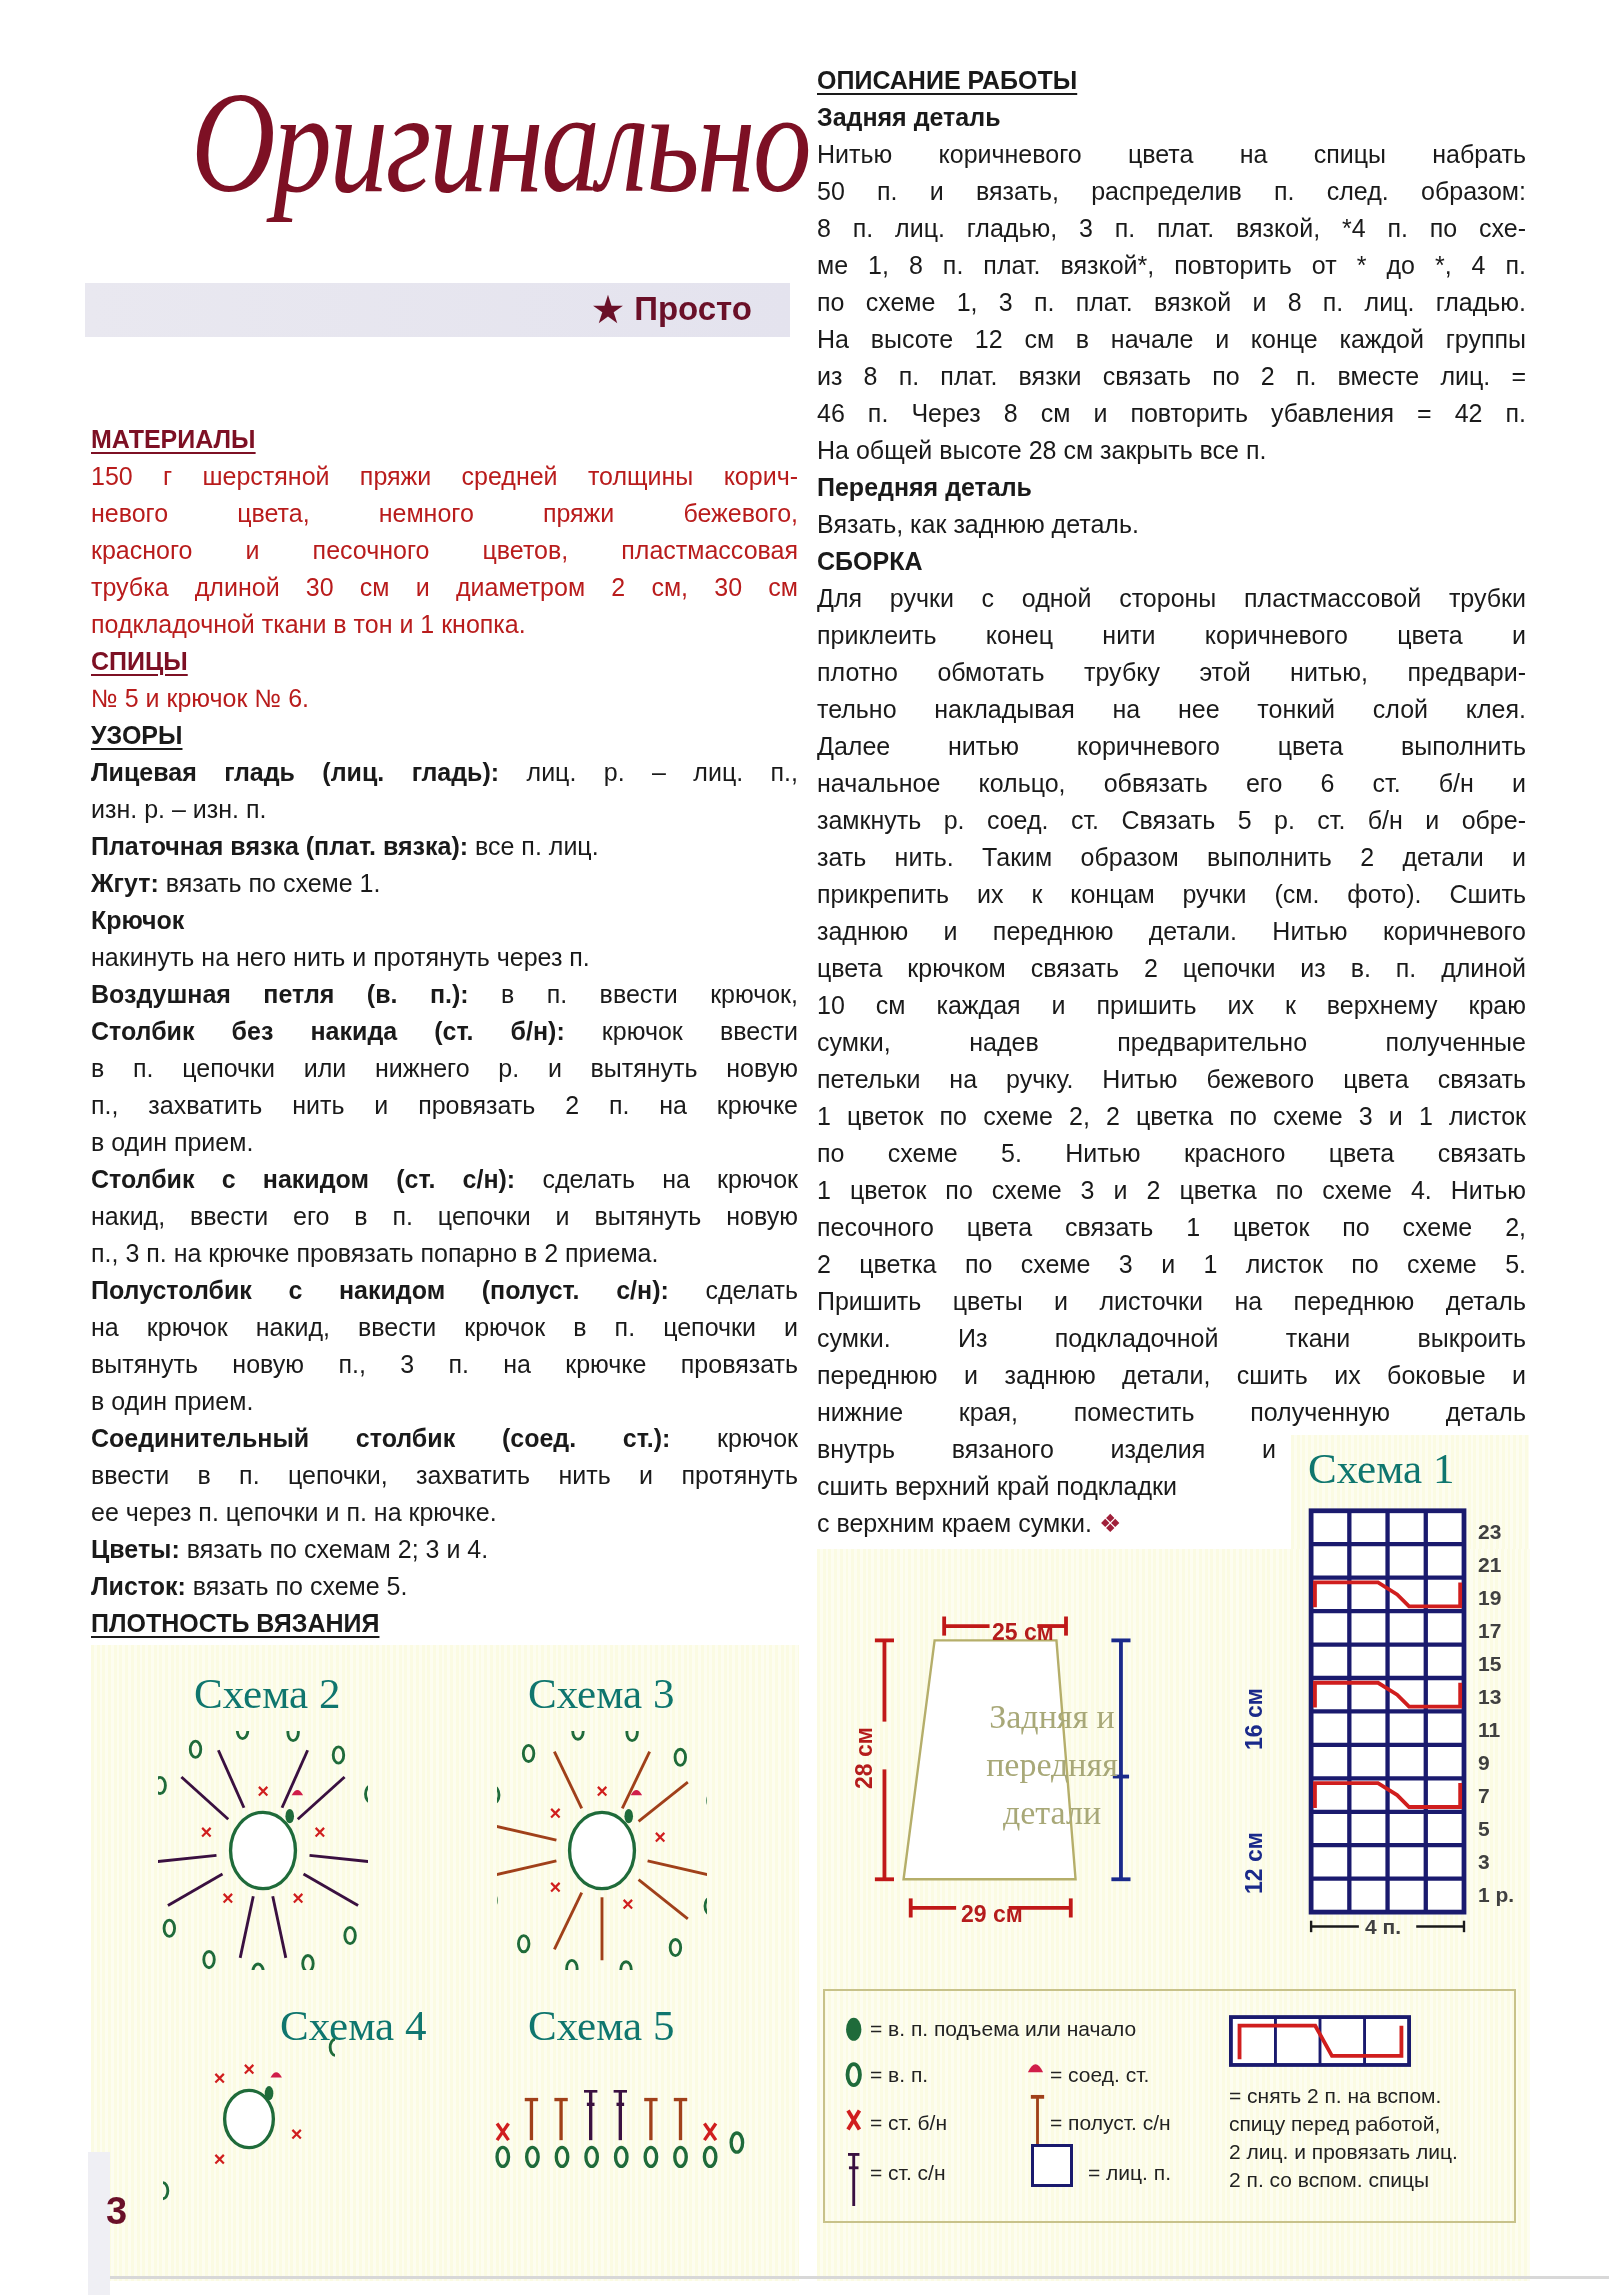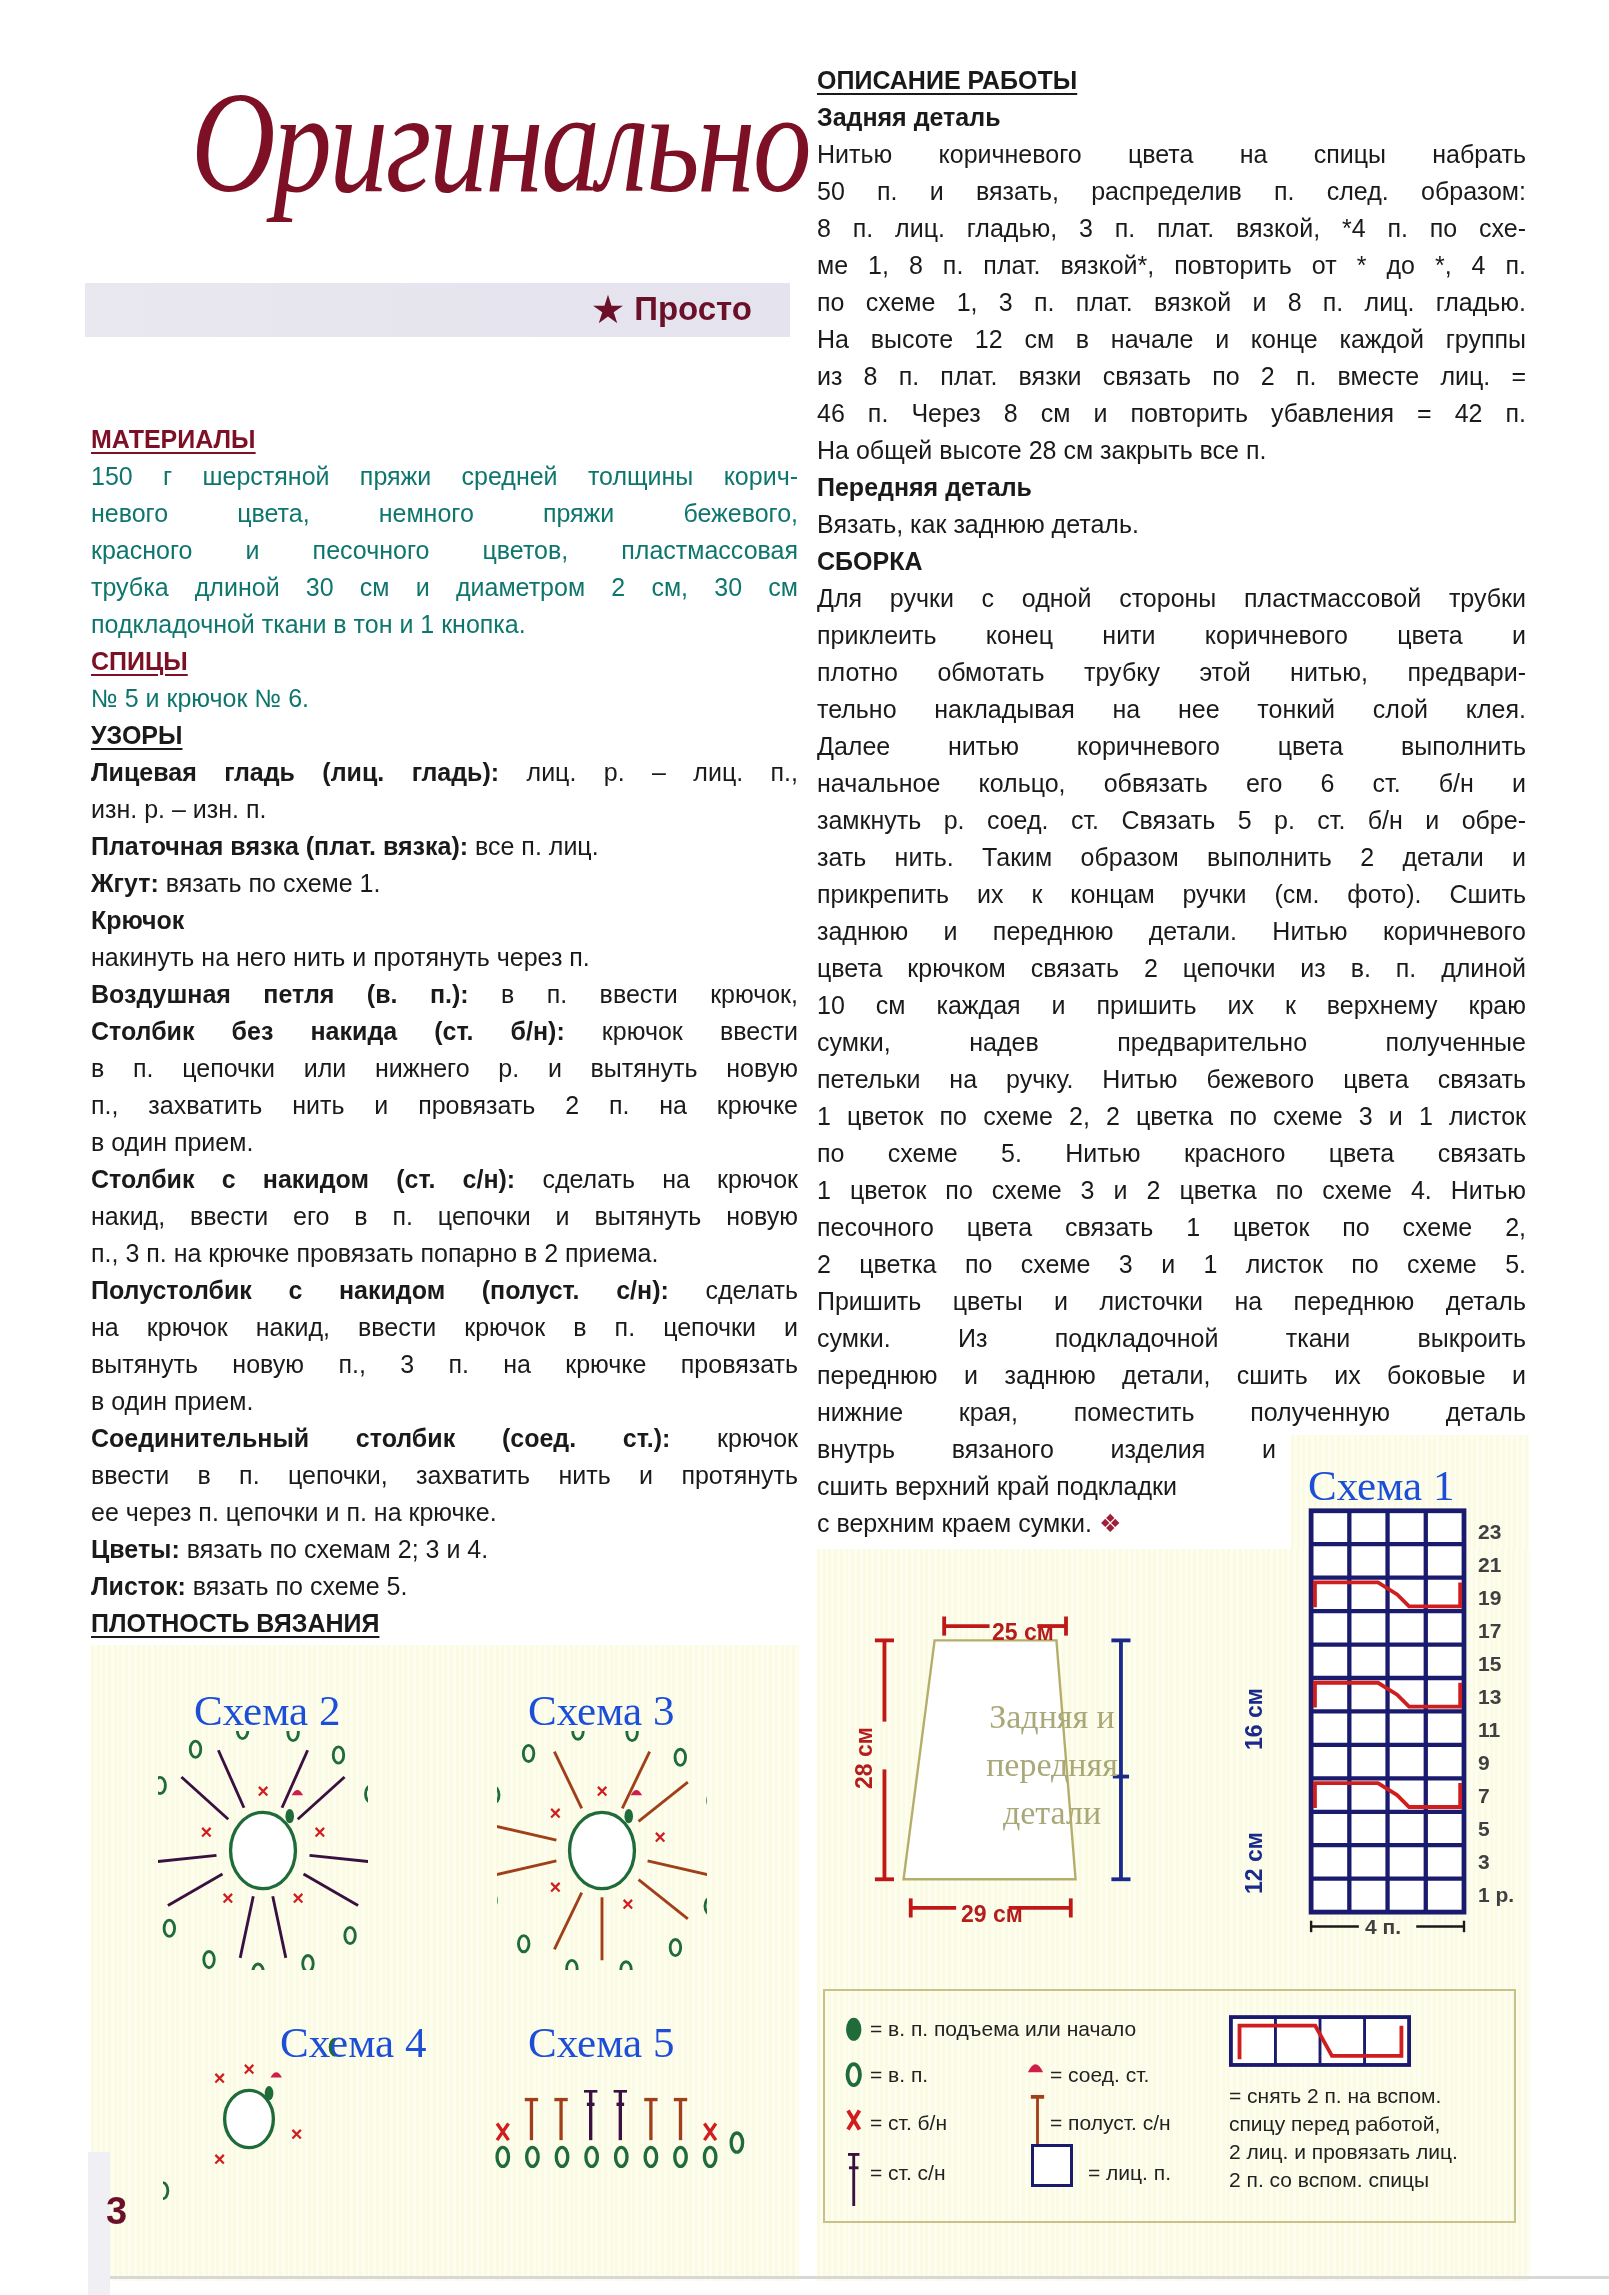--- a/index.html
+++ b/index.html
@@ -11,36 +11,36 @@
   .diffbar { left:85px; top:283px; width:705px; height:54px; background:linear-gradient(90deg,#e9e8f0,#e4e3ee); }
   .diff { right:38px; top:6.7px; font-size:33px; font-weight:bold; color:#6a1028; display:flex; align-items:center; gap:8.6px; }
   .star { font-size:39px; color:#6a1028; line-height:1; }
 
   .col { font-size:25px; line-height:37px; text-align:justify; }
   .col p { margin:0; }
   .left { left:91px; top:395px; width:707px;margin-top:26px; }
   .right { left:817px; top:62px; width:709px; }
   .h { font-weight:bold; text-decoration:underline; text-underline-offset:3.8px; text-decoration-thickness:2.4px; }
   .h.red { color:#7d1024; }
-  .red-text { color:#0f766e; }
+  .red-text { color:#b91c1c; }
   .b { font-weight:bold; }
   .line { display:block; text-align:justify; text-align-last:justify; white-space:nowrap; }
   .line.last { text-align-last:left; }
   .narrow { width:459px; }
 
   
   .panel { background:repeating-linear-gradient(90deg,#fbfbe3 0 2.9px,#fdfdf0 2.9px 5.7px); }
   .panel-left { left:91px; top:1645px; width:708px; height:636px; }
   .panel-right { left:817px; top:1549px; width:713px; height:732px; }
   .panel-sch1 { left:1291px; top:1435px; width:238px; height:124px; }
   .pagenum-strip { left:88px; top:2152px; width:21.5px; height:143px; background:#efeff4; }
   .pagenum { left:106px; top:2190px; font-size:38px; font-weight:bold; color:#6a1028; }
   .footer-line { left:110px; top:2276px; width:1500px; height:2.9px; background:#d8d8d8; }
 
-  .schema-title { font-family:"Liberation Serif","DejaVu Serif",serif; font-size:43px; color:#1d4ed8;margin-top:17px; }
+  .schema-title { font-family:"Liberation Serif","DejaVu Serif",serif; font-size:43px; color:#0f766e; }
   .legend-box { left:823px; top:1989px; width:693px; height:234px; border:2.9px solid #c8c28a; box-sizing:border-box; }
   .lg { font-size:21px; color:#222; }
   .row-num { font-size:21px; font-weight:bold; color:#404040; }
   .dim { font-size:23px; font-weight:bold; color:#b51c1c; }
   .dim.blue { color:#1a2a8a; }
   .shape-text { font-family:"Liberation Serif","DejaVu Serif",serif; font-size:34px; color:#a8a878; text-align:center; line-height:48px; }
 </style>
 </head>
 <body>
 

